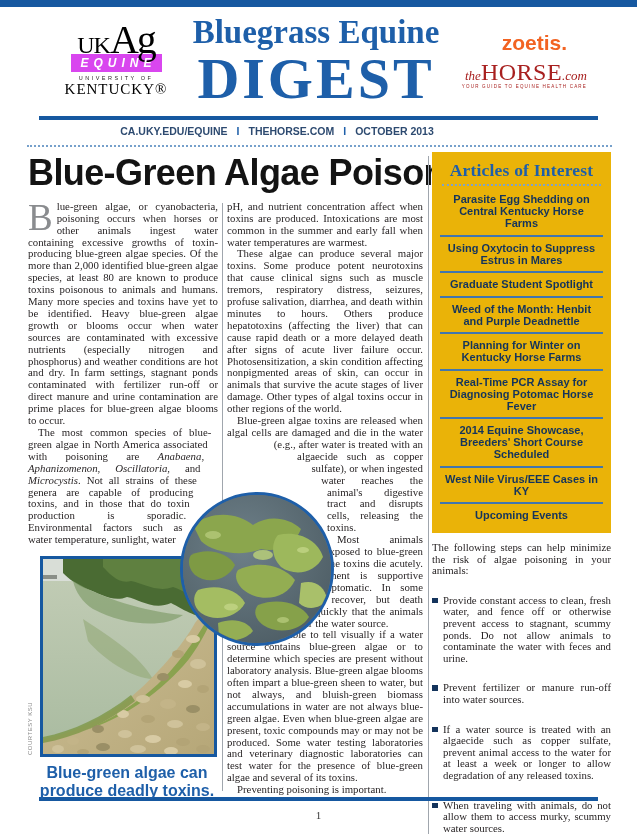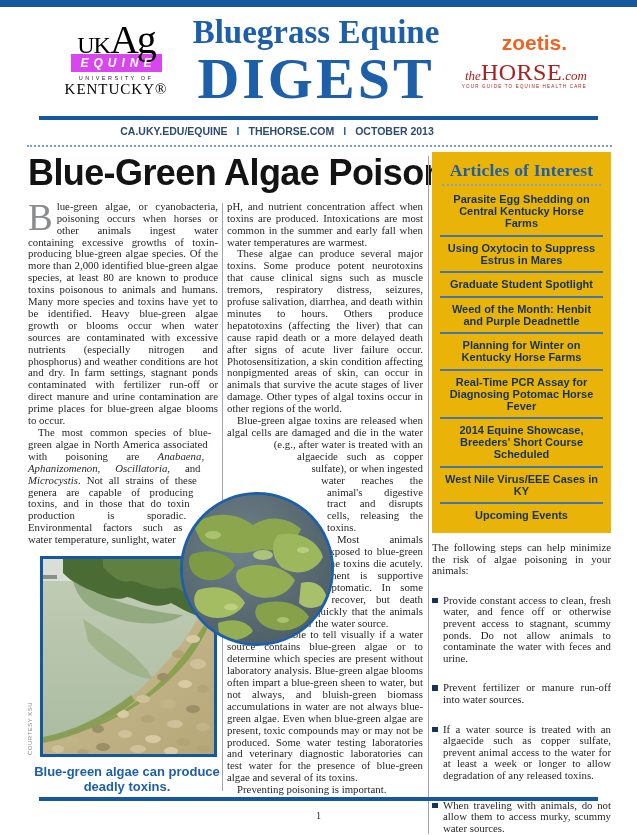--- a/index.html
+++ b/index.html
@@ -55,21 +55,21 @@
   .photo-rect{position:absolute;left:40px;top:556px;width:171px;height:195px;
               border:3px solid #1658a0;background:#b7c2a8;z-index:5;}
   .photo-rect svg{display:block;}
   .photo-circle{position:absolute;left:180px;top:492px;width:148px;height:148px;border-radius:50%;
                 border:3px solid #1e5fa9;overflow:hidden;z-index:6;background:#5d707a;}
   .photo-circle svg{display:block;}
   .photo-credit{position:absolute;left:27px;top:693px;height:62px;writing-mode:vertical-rl;
                 transform:rotate(180deg);font-family:"Liberation Sans",sans-serif;font-size:6px;
                 color:#8a8a8a;letter-spacing:0.5px;z-index:6;}
   .photo-caption{position:absolute;left:28px;top:764px;width:198px;text-align:center;z-index:6;
-                 font-family:"Liberation Sans",sans-serif;font-weight:bold;font-size:13px;color:#1e5fa9;}
+                 font-family:"Liberation Sans",sans-serif;font-weight:bold;font-size:16px;color:#1e5fa9;}
   
   .sidebar{background:#eab308;padding:8px 8px 10px 8px;}
   .sidebar-title{font-family:"Liberation Serif",serif;font-weight:bold;font-size:17.5px;
                  color:#1e5fa9;text-align:center;letter-spacing:0.2px;}
   .sidebar-dotted{border-top:2px dotted #7fa3c8;margin:3px 2px 2px 2px;}
   .sidebar-item{font-family:"Liberation Sans",sans-serif;font-weight:bold;font-size:11px;
                 line-height:12px;color:#14345c;text-align:center;padding:5px 2px 5.5px 2px;
                 border-bottom:2px solid #4276ad;cursor:pointer;}
   .sidebar-item:last-child{border-bottom:none;padding-bottom:2px;}
   

